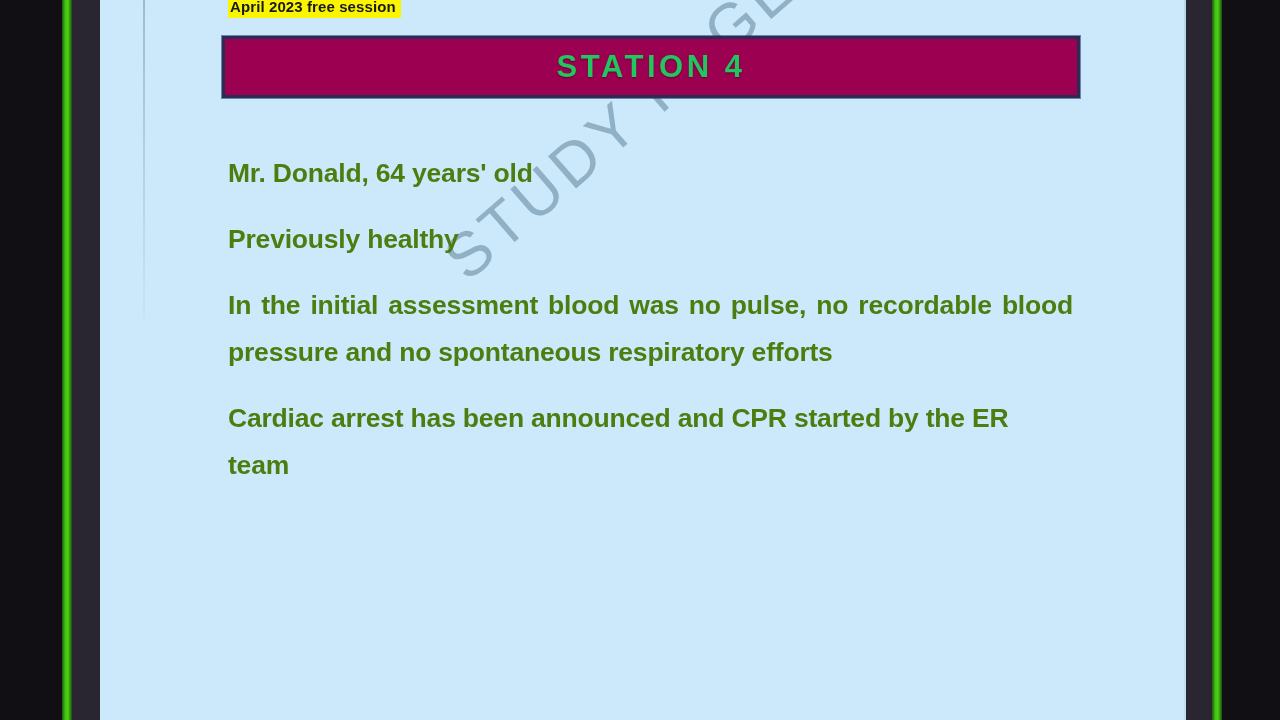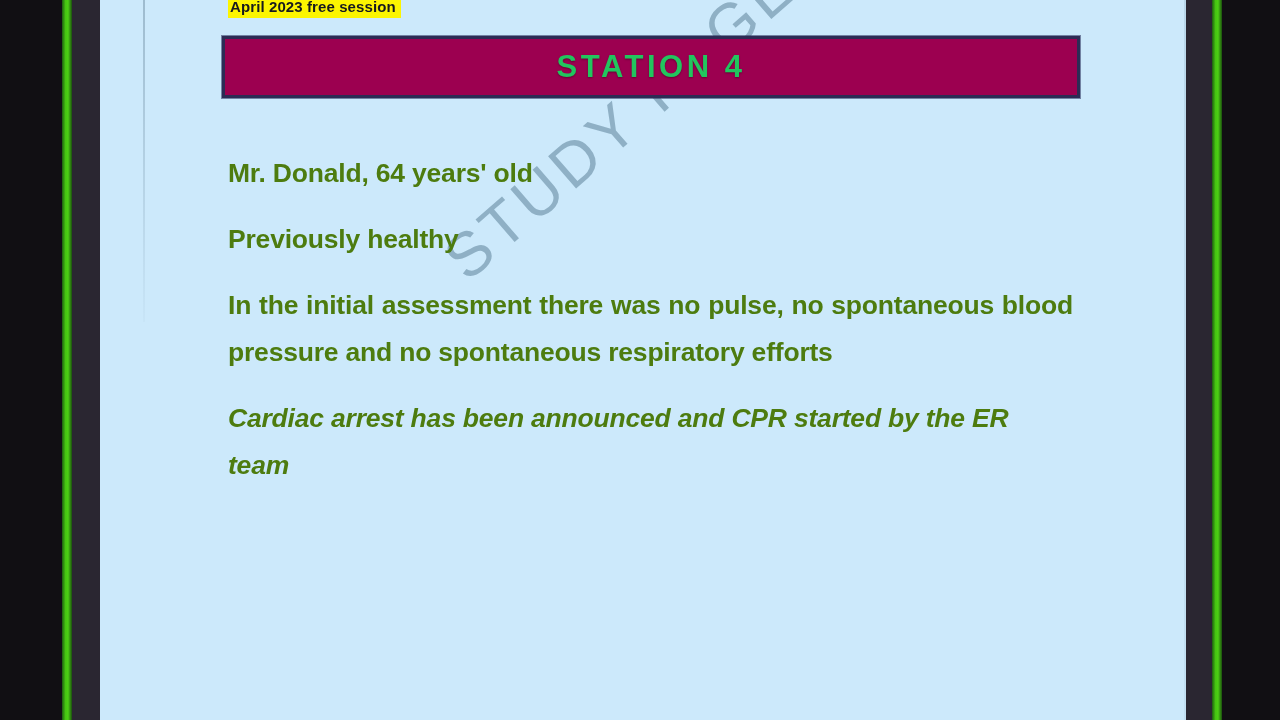--- a/index.html
+++ b/index.html
@@ -154,21 +154,21 @@
     line-height: 47px;
     letter-spacing: -.2px;
   }
   #body-text p {
     margin: 0 0 19px 0;
   }
   #body-text p.justify {
     text-align: justify;
     text-justify: inter-word;
   }
-  #body-text p.last { margin-bottom: 0; font-style: italic; }
+  #body-text p.last { margin-bottom: 0; }
 </style>
 </head>
 <body>
 
 <div id="viewer">
 
   <div class="pillar left"></div>
   <div class="rail left"></div>
   <div class="bezel left"></div>
 
@@ -183,21 +183,21 @@
 
       <div id="session-tag">April 2023 free session</div>
 
       <div id="banner">
         <span id="banner-title">STATION 4</span>
       </div>
 
       <div id="body-text">
         <p>Mr. Donald, 64 years' old</p>
         <p>Previously healthy</p>
-        <p class="justify">In the initial assessment there was no pulse, no spontaneous blood pressure and no spontaneous respiratory efforts</p>
+        <p class="justify">In the initial assessment blood was no pulse, no recordable blood pressure and no spontaneous respiratory efforts</p>
         <p class="last">Cardiac arrest has been announced and CPR started by the ER team</p>
       </div>
 
     </div>
   </div>
 
   <div class="bezel right"></div>
   <div class="rail right"></div>
   <div class="pillar right"></div>
 

